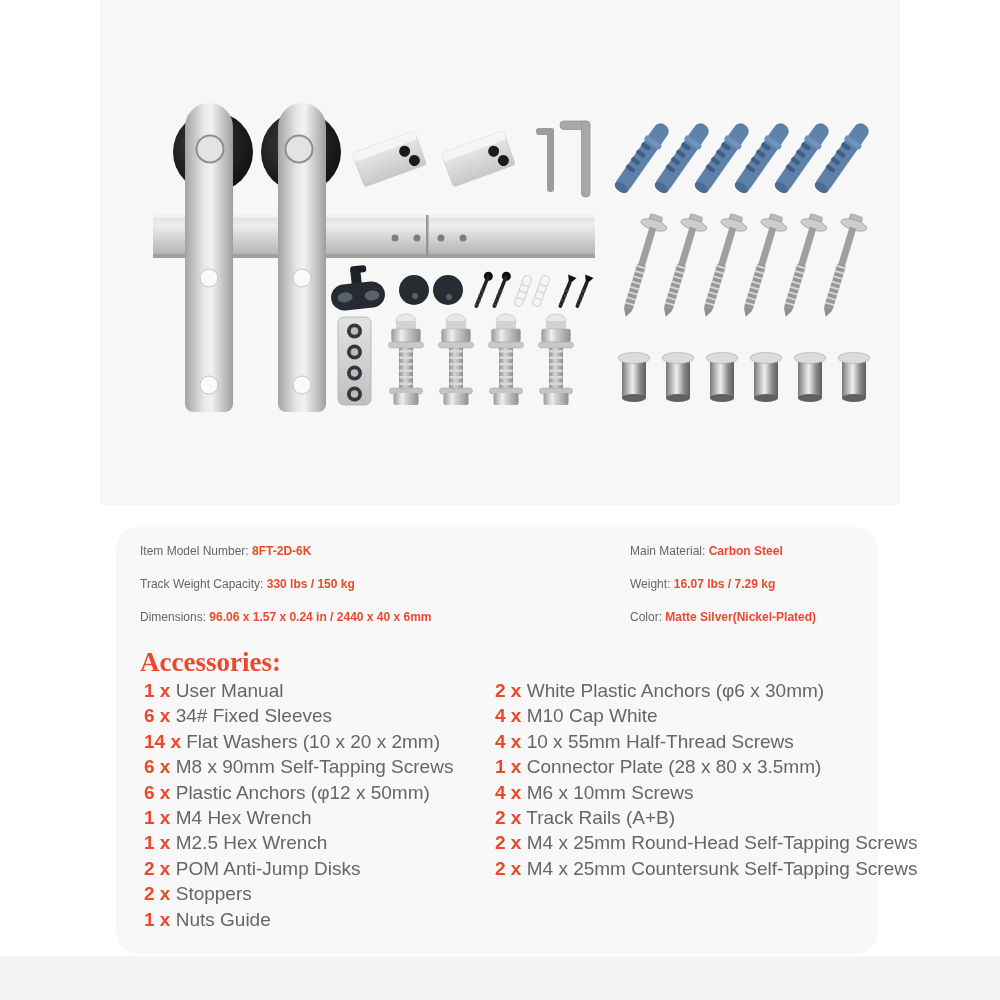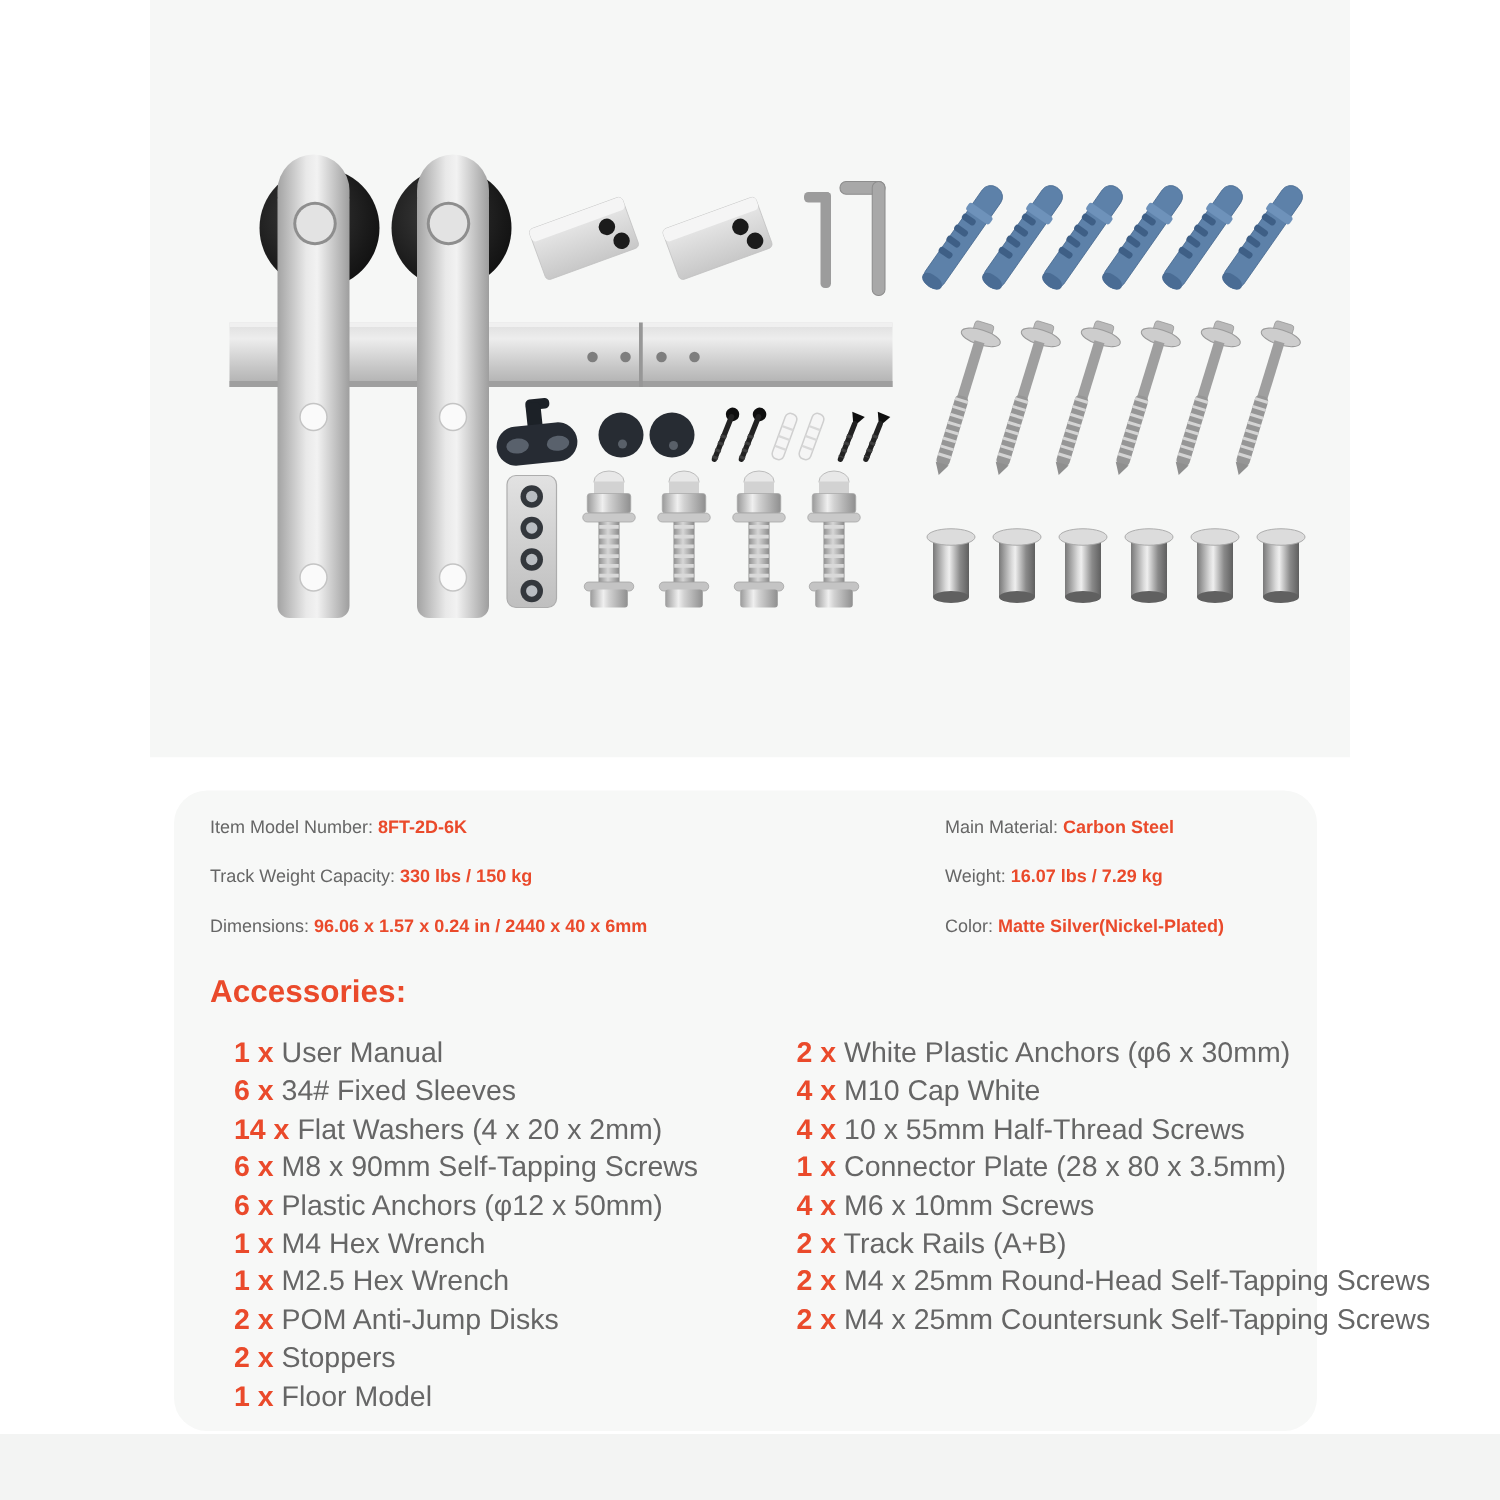--- a/index.html
+++ b/index.html
@@ -19,24 +19,24 @@
     background:var(--panel-bg);border-radius:22px;
   }
   .spec-col{position:absolute;top:8px;}
   .spec-left{left:24px;width:486px;}
   .spec-right{left:514px;width:262px;}
   .spec-row{font-size:12px;line-height:33px;color:var(--text-gray);}
   .spec-row .val{color:var(--accent);font-weight:700;}
   .val-wrap{display:inline-block;width:196px;vertical-align:top;}
   .acc-title{
     position:absolute;left:24px;top:122px;
-    font-size:21px;font-weight:700;color:var(--accent);line-height:26px;
+    font-size:27px;font-weight:700;color:var(--accent);line-height:26px;font-family:Liberation Serif, serif;
   }
   .acc-lists{position:absolute;left:24px;top:147px;display:flex;}
-  ul.acc{list-style:none;margin:16px;padding:0;}
+  ul.acc{list-style:none;margin:4px;padding:0;}
   ul.acc-left{width:343px;}
   ul.acc li{
     font-size:19px;line-height:25.4px;color:var(--text-gray);white-space:nowrap;
   }
   ul.acc li .qty{color:var(--accent);font-weight:700;}
   .footer-band{
     position:absolute;left:0;top:956px;width:1000px;height:44px;
     background:var(--footer-band);
   }
 </style>
@@ -411,28 +411,28 @@
     <div class="spec-row"><span class="lbl">Weight: </span><span class="val">16.07 lbs / 7.29 kg</span></div>
     <div class="spec-row"><span class="lbl">Color: </span><span class="val val-wrap">Matte Silver(Nickel-Plated)</span></div>
   </div>
 
   <div class="acc-title">Accessories:</div>
 
   <div class="acc-lists">
     <ul class="acc acc-left">
       <li><span class="qty">1 x</span> <span>User Manual</span></li>
       <li><span class="qty">6 x</span> <span>34# Fixed Sleeves</span></li>
-      <li><span class="qty">14 x</span> <span>Flat Washers (4 x 20 x 2mm)</span></li>
+      <li><span class="qty">14 x</span> <span>Flat Washers (10 x 20 x 2mm)</span></li>
       <li><span class="qty">6 x</span> <span>M8 x 90mm Self-Tapping Screws</span></li>
       <li><span class="qty">6 x</span> <span>Plastic Anchors (φ12 x 50mm)</span></li>
       <li><span class="qty">1 x</span> <span>M4 Hex Wrench</span></li>
       <li><span class="qty">1 x</span> <span>M2.5 Hex Wrench</span></li>
       <li><span class="qty">2 x</span> <span>POM Anti-Jump Disks</span></li>
       <li><span class="qty">2 x</span> <span>Stoppers</span></li>
-      <li><span class="qty">1 x</span> <span>Floor Model</span></li>
+      <li><span class="qty">1 x</span> <span>Nuts Guide</span></li>
     </ul>
     <ul class="acc acc-right">
       <li><span class="qty">2 x</span> <span>White Plastic Anchors (φ6 x 30mm)</span></li>
       <li><span class="qty">4 x</span> <span>M10 Cap White</span></li>
       <li><span class="qty">4 x</span> <span>10 x 55mm Half-Thread Screws</span></li>
       <li><span class="qty">1 x</span> <span>Connector Plate (28 x 80 x 3.5mm)</span></li>
       <li><span class="qty">4 x</span> <span>M6 x 10mm Screws</span></li>
       <li><span class="qty">2 x</span> <span>Track Rails (A+B)</span></li>
       <li><span class="qty">2 x</span> <span>M4 x 25mm Round-Head Self-Tapping Screws</span></li>
       <li><span class="qty">2 x</span> <span>M4 x 25mm Countersunk Self-Tapping Screws</span></li>

